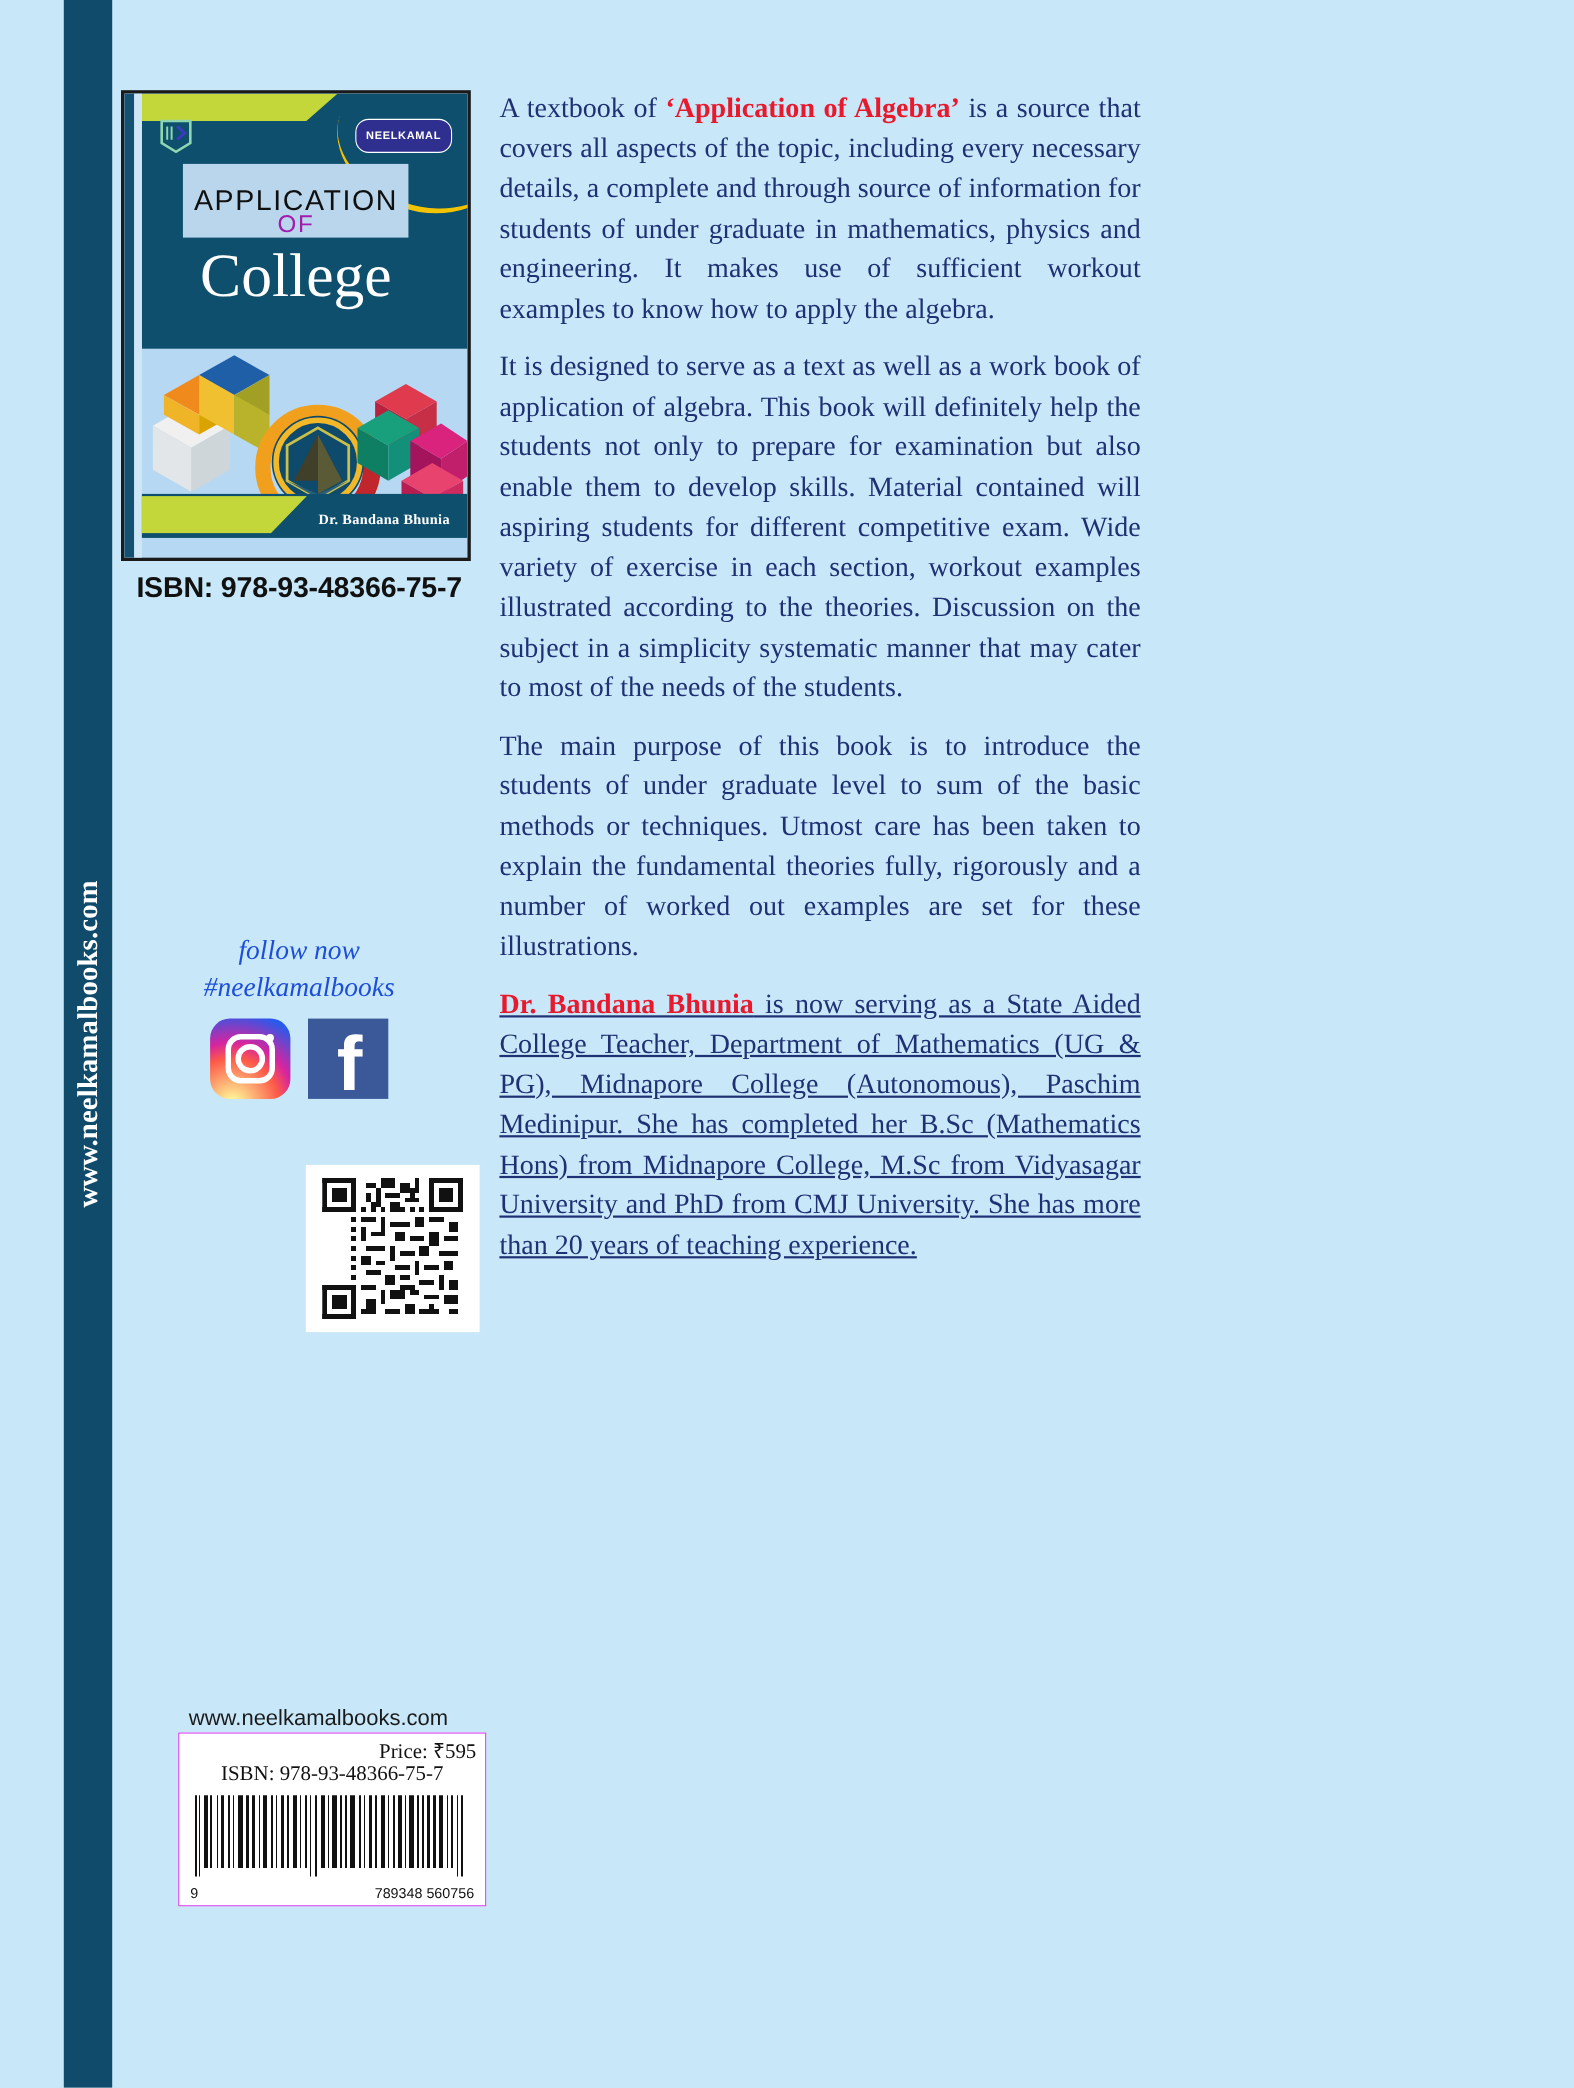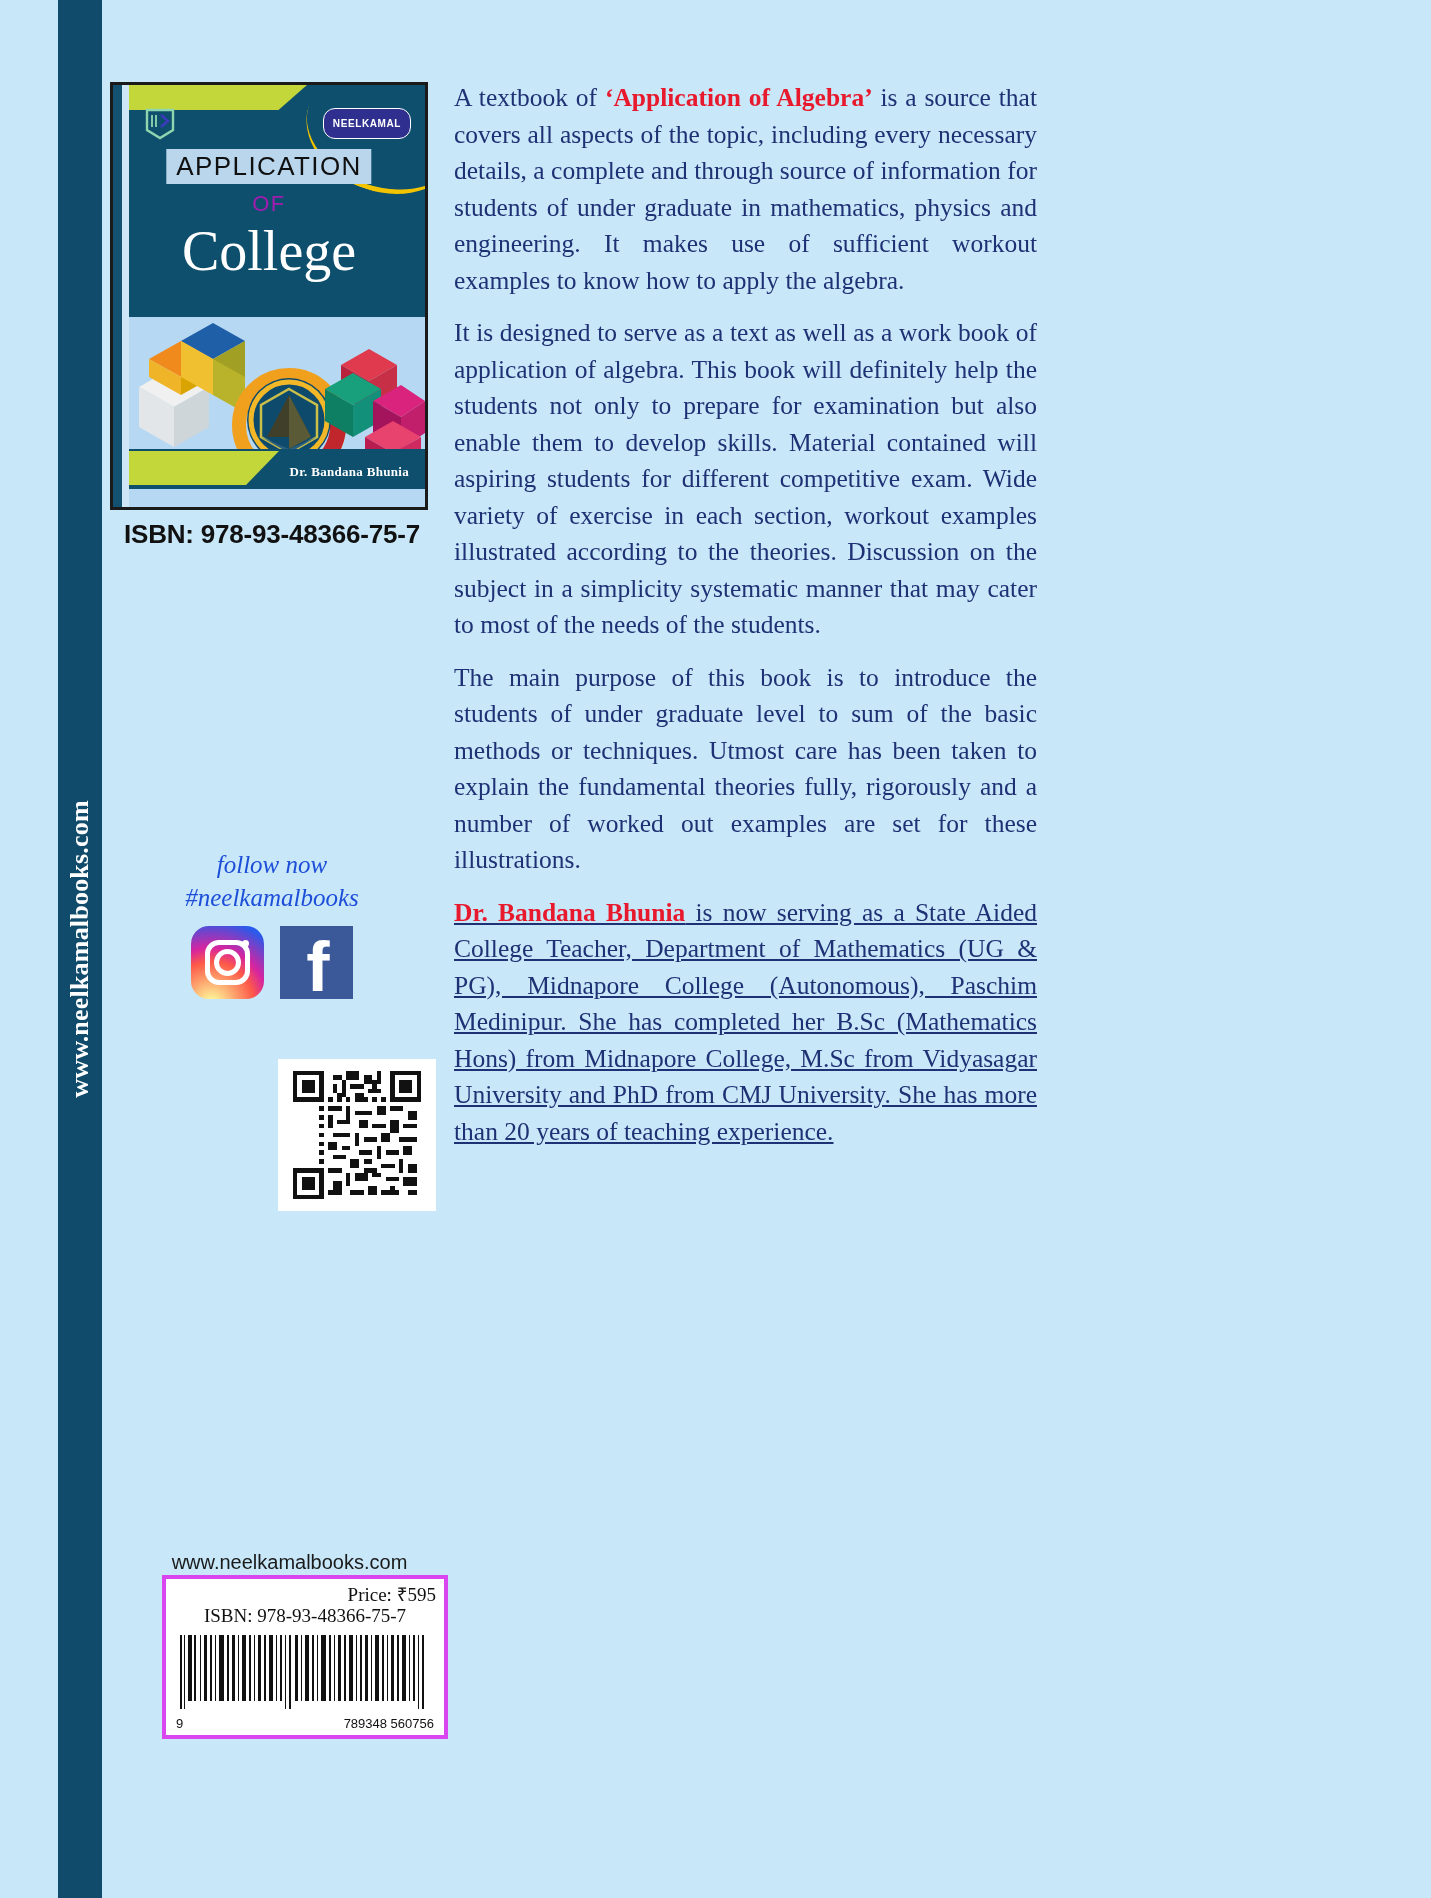--- a/index.html
+++ b/index.html
@@ -129,21 +129,21 @@
   .cover-title-app {
     position: absolute;
     left: 50%;
     transform: translateX(-50%);
     top: 64px;
     background: #b9d6ec;
     color: #101010;
     font-family: "Liberation Sans", sans-serif;
     font-size: 26px;
     letter-spacing: 1.4px;
-    padding: 2px 10px;
+    padding: 18px 10px;
     white-space: nowrap;
   }
   .cover-title-of {
     position: absolute;
     left: 50%;
     transform: translateX(-50%);
     top: 106px;
     color: #a21caf;
     font-family: "Liberation Sans", sans-serif;
     font-size: 22px;
@@ -293,21 +293,21 @@
     font-size: 20px;
     color: #1a1a1a;
   }
   .barcode-card {
     position: absolute;
     left: 60px;
     top: 1575px;
     width: 278px;
     height: 156px;
     background: #ffffff;
-    border: 4px solid #d946ef;
+    border: 1px solid #d946ef;
   }
   .price-line {
     position: absolute;
     right: 8px;
     top: 2px;
     font-family: "Liberation Serif", serif;
     font-size: 19px;
     color: #111111;
   }
   .barcode-isbn {

